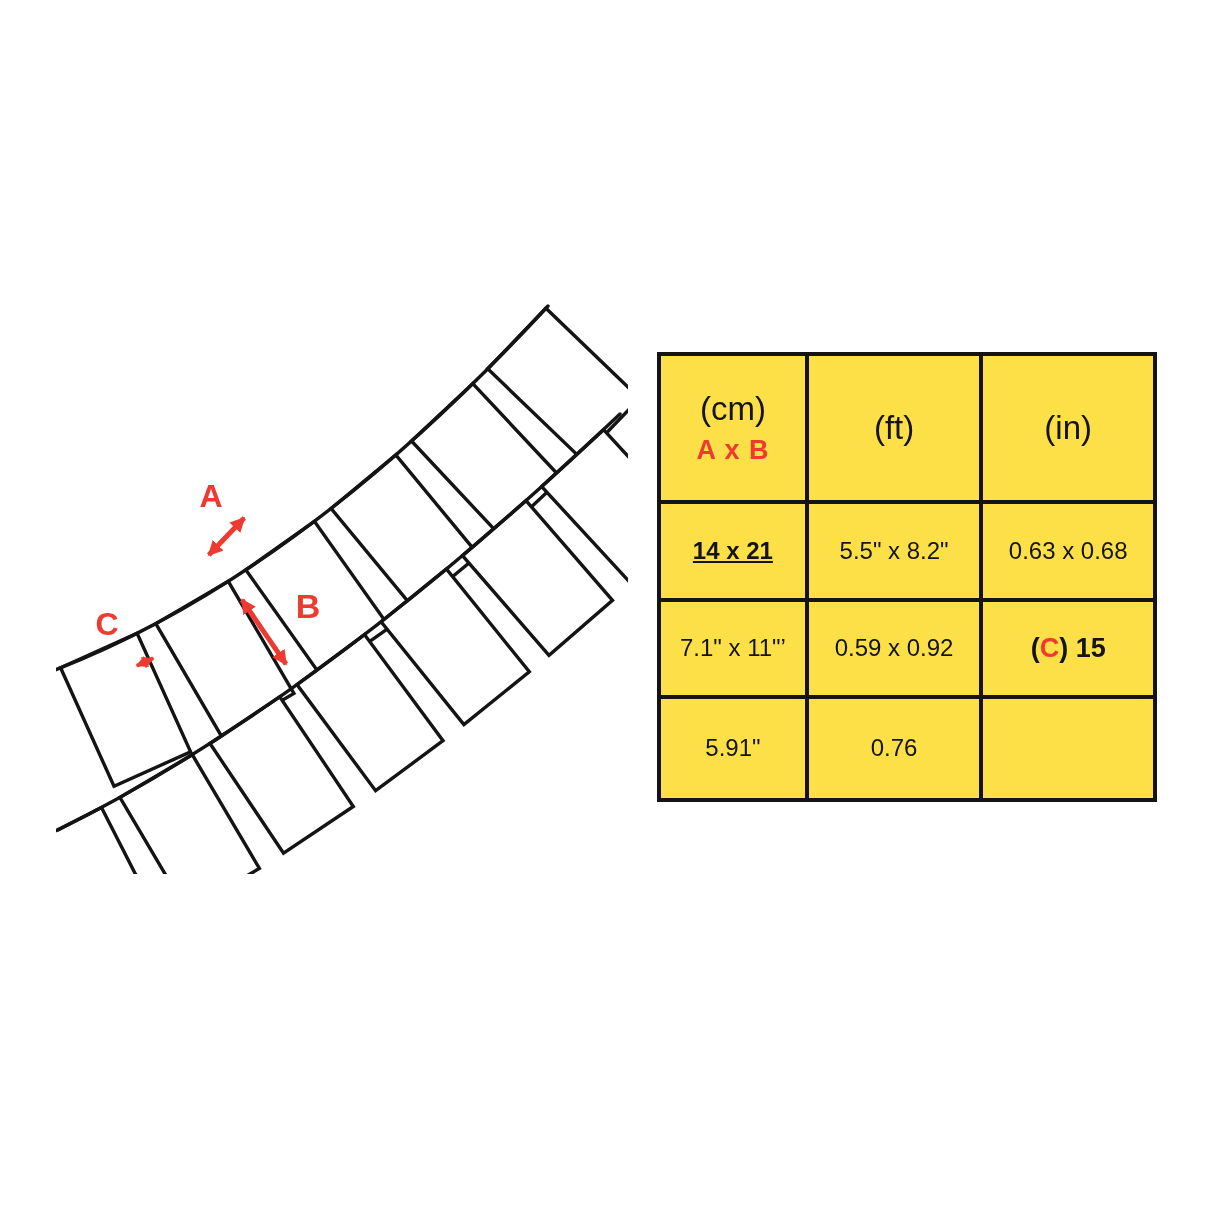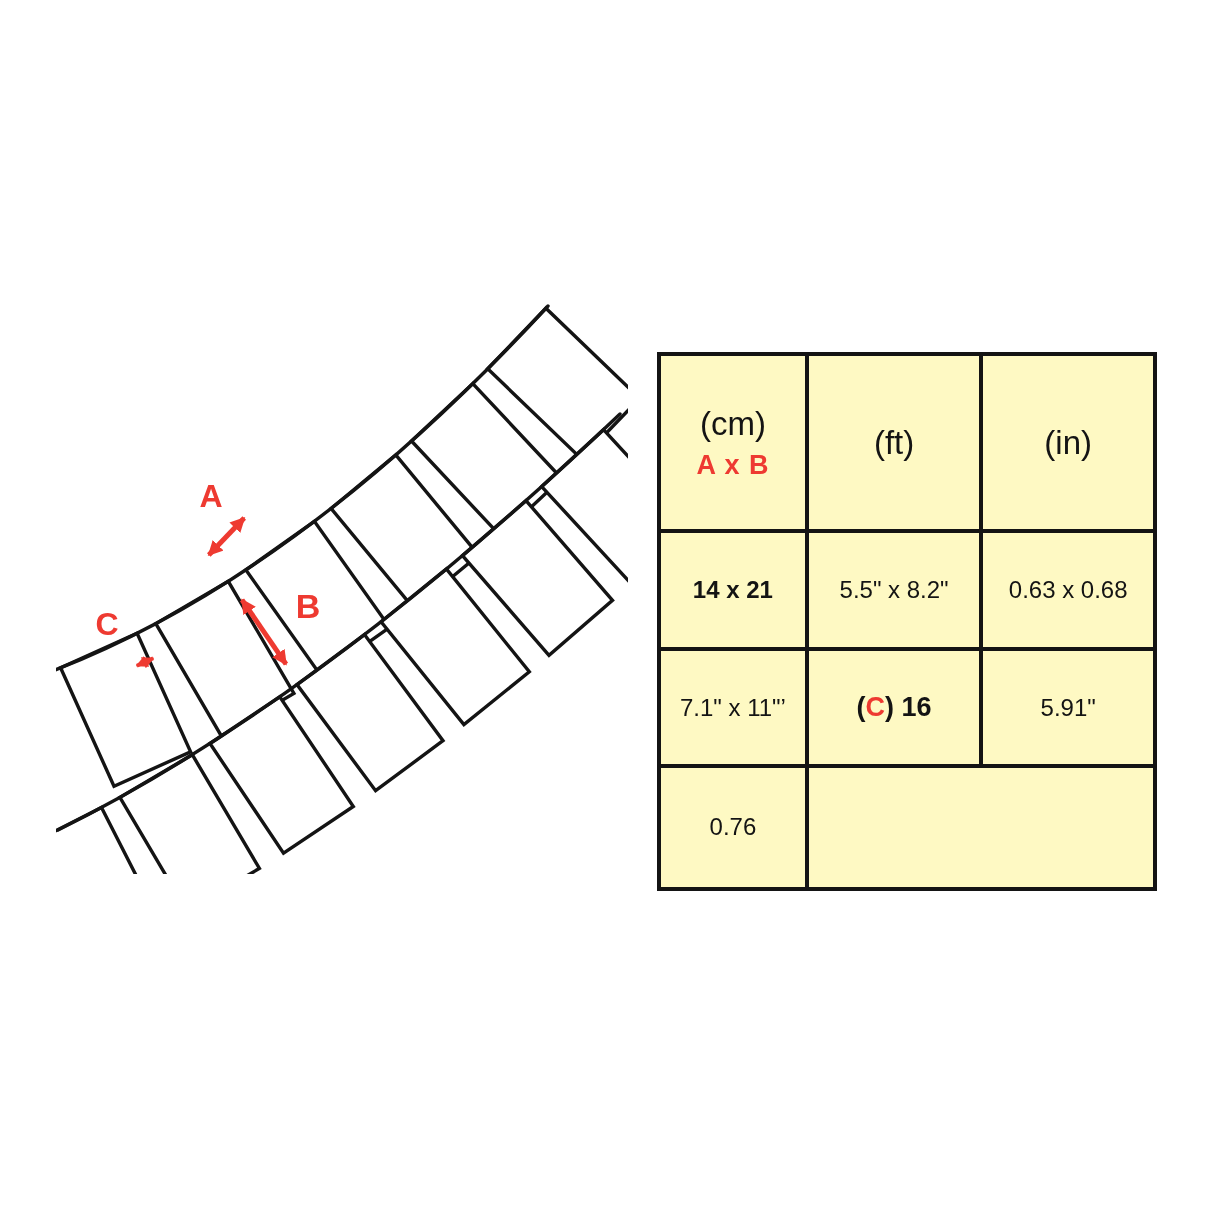--- a/index.html
+++ b/index.html
@@ -11,34 +11,34 @@
   svg.diagram{position:absolute;left:0;top:0;}
   .flag{fill:#ffffff;stroke:var(--ink,#141414);stroke-width:3.4;stroke-linejoin:miter;}
   .string{fill:none;stroke:var(--ink,#141414);stroke-width:3.4;stroke-linecap:round;}
   .dim{stroke:var(--accent,#ee3a31);stroke-width:5;}
   .dim.small{stroke-width:4;}
   .dimlabel{fill:var(--accent,#ee3a31);
             font-family:"Liberation Sans","DejaVu Sans",sans-serif;
             font-weight:700;font-size:32px;text-anchor:middle;dominant-baseline:central;}
 
   
-  .size-table{position:absolute;left:657px;top:352px;width:500px;height:539px;
+  .size-table{position:absolute;left:657px;top:352px;width:500px;height:450px;
               box-sizing:border-box;border:4px solid var(--ink,#141414);
               display:grid;grid-template-columns:149fr 176fr 171fr;
-              grid-template-rows:149fr 99fr 98fr 100fr;background:#fef9c3;}
+              grid-template-rows:149fr 99fr 98fr 100fr;background:#fde047;}
   .cell{border-right:4px solid var(--ink,#141414);
         border-bottom:4px solid var(--ink,#141414);
         display:flex;align-items:center;justify-content:center;
         font-size:24px;color:var(--ink,#141414);text-align:center;}
   .cell:nth-child(3n){border-right:none;}
   .cell:nth-child(n+10){border-bottom:none;}
   .cell.head{font-size:33px;font-weight:400;}
   .cell.head.c1{flex-direction:column;gap:7px;}
   .axb{font-size:27px;font-weight:700;letter-spacing:1px;color:var(--accent,#ee3a31);}
-  .cell.bold{font-weight:700;}
+  .cell.bold{font-weight:700;text-decoration:underline;}
   .cell.cdim{font-size:27px;font-weight:700;}
   .cdim .red{color:var(--accent,#ee3a31);}
 </style>
 </head>
 <body>
 
 <div class="stage">
 
   <svg class="diagram" width="1214" height="1214" viewBox="0 0 1214 1214">
     <defs>
@@ -91,22 +91,23 @@
       <div class="axb">A x B</div>
     </div>
     <div class="cell head">(ft)</div>
     <div class="cell head">(in)</div>
 
     <div class="cell bold">14 x 21</div>
     <div class="cell">5.5" x 8.2"</div>
     <div class="cell">0.63 x 0.68</div>
 
     <div class="cell">7.1" x 11"’</div>
+    <div class="cell">0.59 x 0.92</div>
 
     <div class="cell cdim">
       <span>(</span>
         <span class="red">C</span>
-        <span>) 16</span>
+        <span>) 15</span>
     </div>
     <div class="cell">5.91"</div>
     <div class="cell">0.76</div>
   </div>
 </div>
 
 </body></html>

